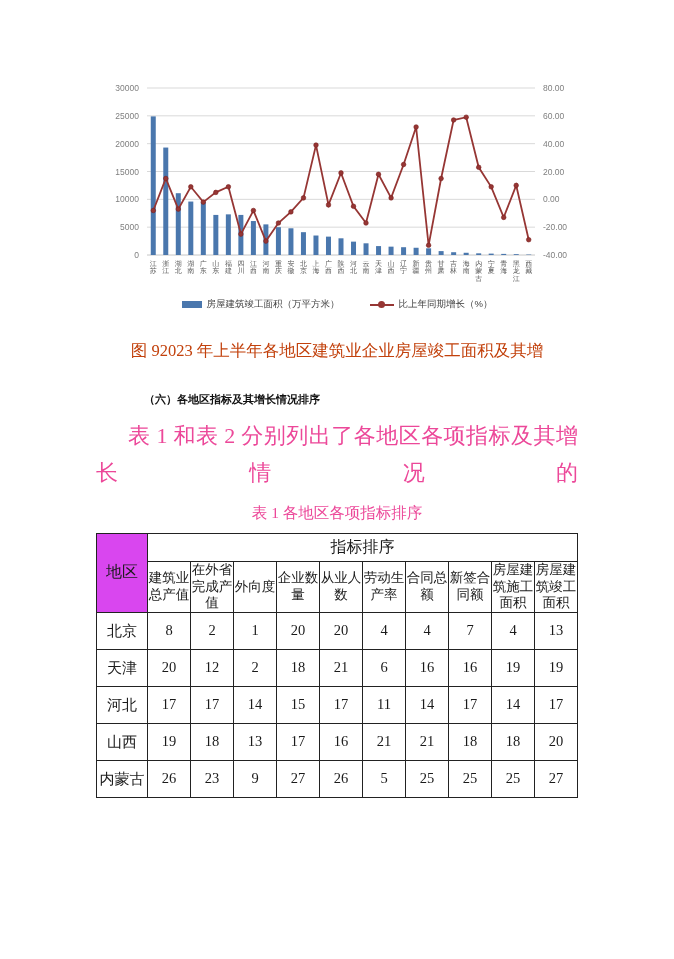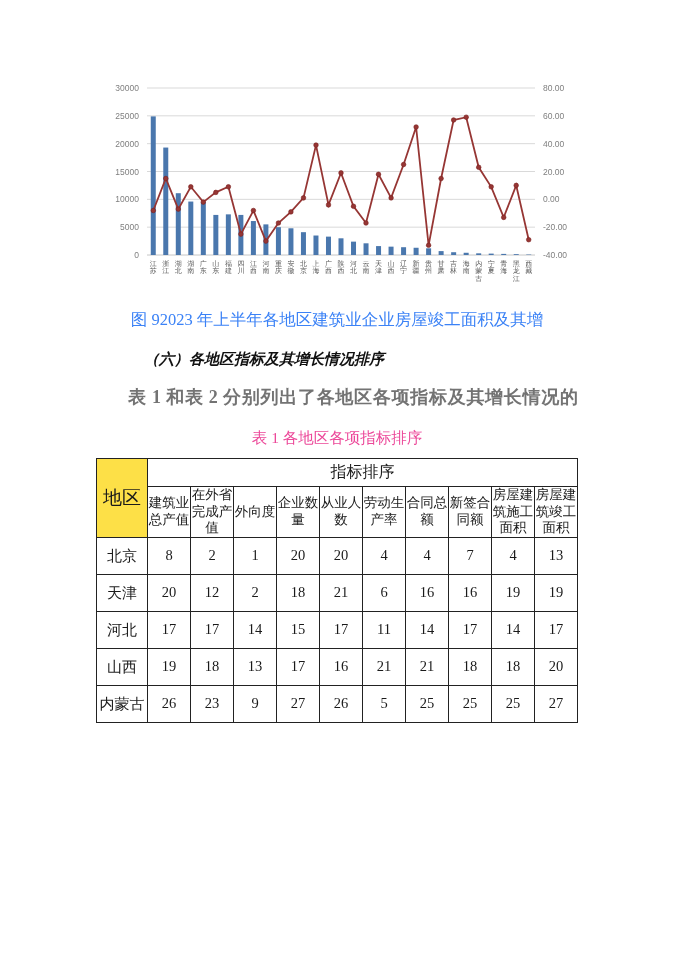--- a/index.html
+++ b/index.html
@@ -22,40 +22,40 @@
   .legend-item { display:flex; align-items:center; gap:5px; }
   .swatch-bar { display:inline-block; width:20px; height:7px; background:#4a77ad; }
   .swatch-line { position:relative; display:inline-block; width:24px; height:2px; background:#963634; }
   .swatch-line::after {
     content:""; position:absolute; left:8px; top:-2.5px;
     width:7px; height:7px; border-radius:50%; background:#963634;
   }
 
   
   .content { width:482px; margin-left:96px; }
-  .caption { margin-top:6px; text-align:center; font-size:16.5px; line-height:35px; color:#3b82f6; }
+  .caption { margin-top:22px; text-align:center; font-size:16.5px; line-height:35px; color:#c2410c; }
   .heading {
-    margin-top:13px; text-indent:48px;
+    margin-top:24px; text-indent:48px;
     font-family:"Liberation Sans","DejaVu Sans",sans-serif;
-    font-weight:bold; font-size:15px; color:#111;font-style:italic;
-  }
-  .para { margin-top:10px; font-size:18px; line-height:37px; color:#737373;font-weight:bold; }
+    font-weight:bold; font-size:11px; color:#111;
+  }
+  .para { margin-top:10px; font-size:22px; line-height:37px; color:#ec4899; }
   .para-l1 { text-indent:32px; text-align:justify; text-align-last:justify; }
   .table-title { margin-top:12px; text-align:center; font-size:15.5px; color:#ec4899; }
 
   
   table.rank {
     margin-top:9px; border-collapse:collapse; width:482px; table-layout:fixed;
     font-family:"Liberation Serif","DejaVu Serif",serif;
   }
   table.rank th, table.rank td {
     border:1px solid #222; text-align:center; vertical-align:middle;
     font-weight:normal; padding:0;
   }
-  th.corner { width:50px; background:#fde047; font-size:19px; }
+  th.corner { width:50px; background:#d946ef; font-size:16px; }
   th.group-h { font-size:16px; height:27px; }
   th.col-h { font-size:13.5px; line-height:16.5px; padding:4px 3px; }
   td.region { font-size:15px; line-height:20px; padding:6px 6px; }
   td.val { font-size:14.5px; height:36px; }
 </style>
 </head>
 <body>
 
 <div class="page">
 
@@ -170,20 +170,30 @@
         <text x="331.6" y="184" text-anchor="middle" font-size="7" fill="#595959"><tspan x="331.6" dy="0">贵</tspan><tspan x="331.6" dy="7.4">州</tspan></text>
         <text x="344.1" y="184" text-anchor="middle" font-size="7" fill="#595959"><tspan x="344.1" dy="0">甘</tspan><tspan x="344.1" dy="7.4">肃</tspan></text>
         <text x="356.6" y="184" text-anchor="middle" font-size="7" fill="#595959"><tspan x="356.6" dy="0">吉</tspan><tspan x="356.6" dy="7.4">林</tspan></text>
         <text x="369.2" y="184" text-anchor="middle" font-size="7" fill="#595959"><tspan x="369.2" dy="0">海</tspan><tspan x="369.2" dy="7.4">南</tspan></text>
         <text x="381.7" y="184" text-anchor="middle" font-size="7" fill="#595959"><tspan x="381.7" dy="0">内</tspan><tspan x="381.7" dy="7.4">蒙</tspan><tspan x="381.7" dy="7.4">古</tspan></text>
         <text x="394.2" y="184" text-anchor="middle" font-size="7" fill="#595959"><tspan x="394.2" dy="0">宁</tspan><tspan x="394.2" dy="7.4">夏</tspan></text>
         <text x="406.7" y="184" text-anchor="middle" font-size="7" fill="#595959"><tspan x="406.7" dy="0">青</tspan><tspan x="406.7" dy="7.4">海</tspan></text>
         <text x="419.2" y="184" text-anchor="middle" font-size="7" fill="#595959"><tspan x="419.2" dy="0">黑</tspan><tspan x="419.2" dy="7.4">龙</tspan><tspan x="419.2" dy="7.4">江</tspan></text>
         <text x="431.7" y="184" text-anchor="middle" font-size="7" fill="#595959"><tspan x="431.7" dy="0">西</tspan><tspan x="431.7" dy="7.4">藏</tspan></text>
       </svg>
+    <div class="chart-legend">
+      <span class="legend-item">
+        <span class="swatch-bar"></span>
+        <span>房屋建筑竣工面积（万平方米）</span>
+      </span>
+      <span class="legend-item">
+        <span class="swatch-line"></span>
+        <span>比上年同期增长（%）</span>
+      </span>
+    </div>
   </div>
 
   <div class="content">
     <div class="caption">
       <div>图 92023 年上半年各地区建筑业企业房屋竣工面积及其增</div>
     </div>
 
     <div class="heading">（六）各地区指标及其增长情况排序</div>
 
     <div class="para">

